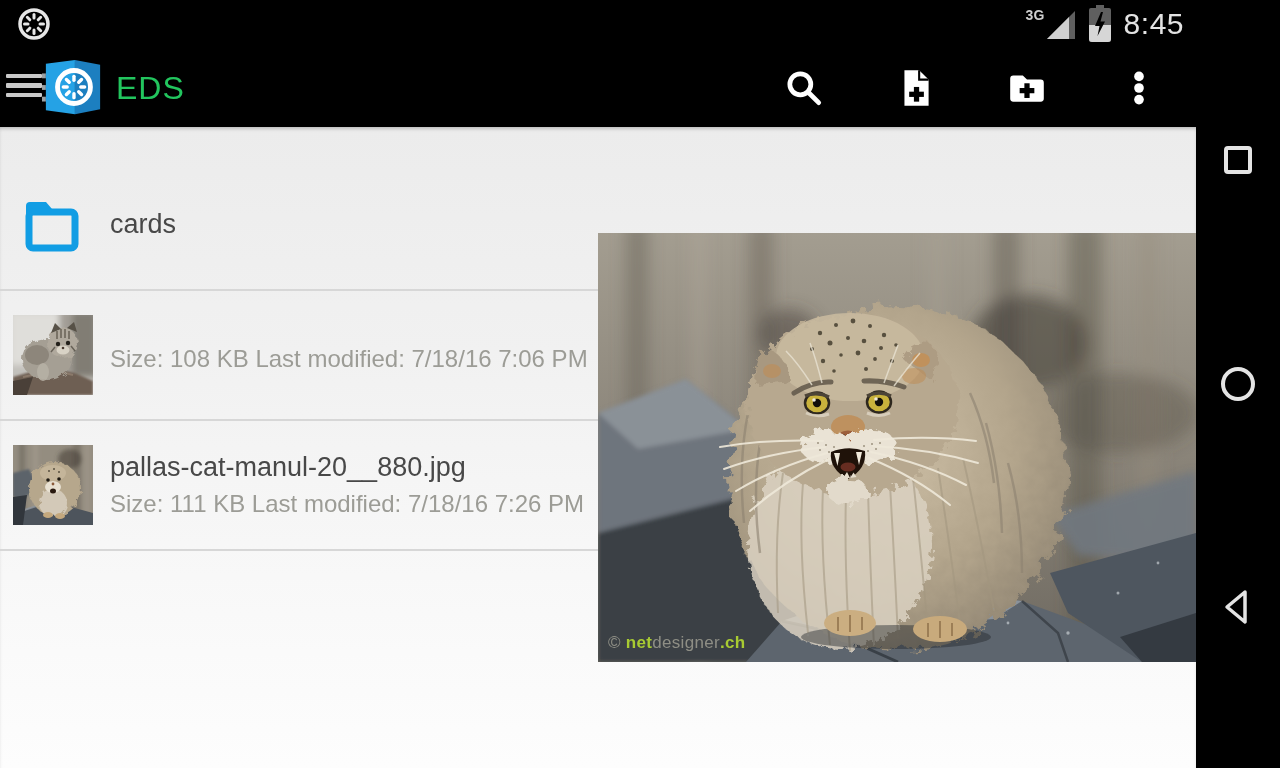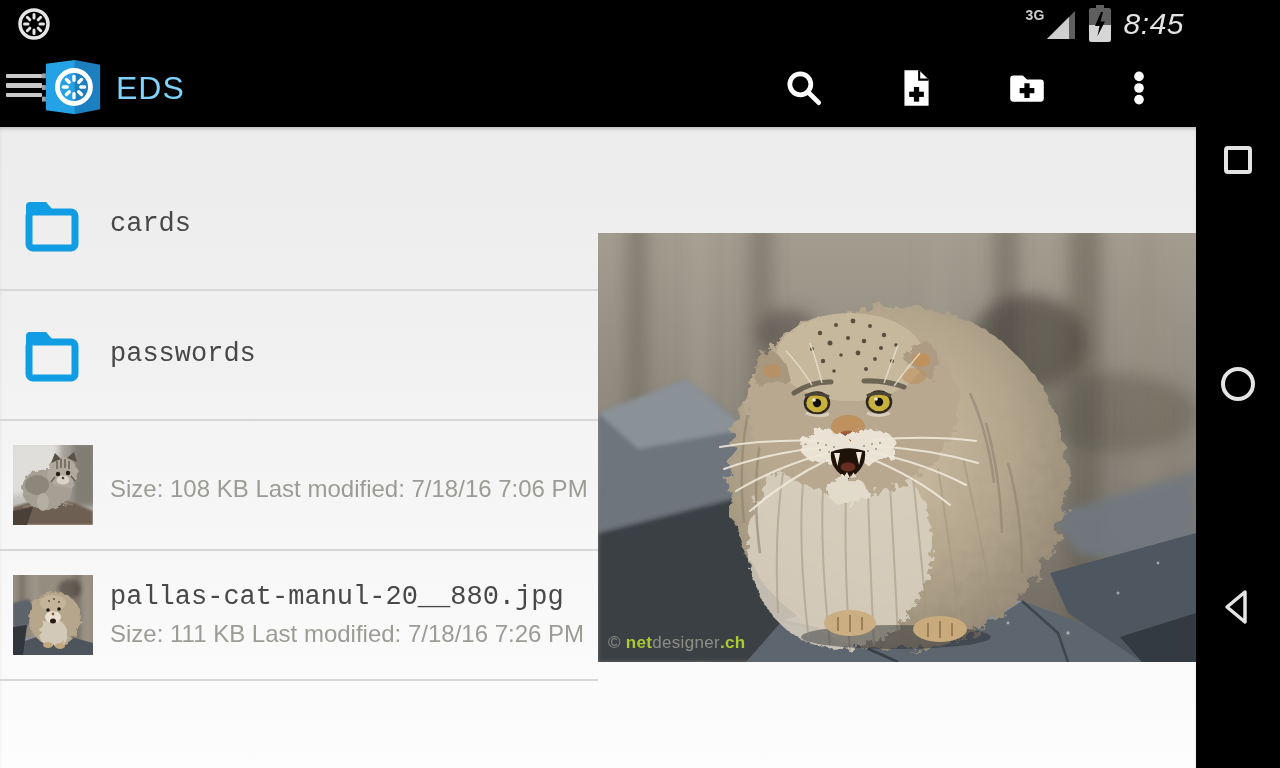--- a/index.html
+++ b/index.html
@@ -7,43 +7,43 @@
           font-family:"Liberation Sans",sans-serif;-webkit-font-smoothing:antialiased;}
 
   
   .status-bar{position:absolute;top:0;left:0;width:1196px;height:48px;background:#000;}
   .notif-icon{position:absolute;left:14px;top:4px;width:40px;height:40px;}
   .status-right{position:absolute;right:12px;top:0;height:48px;display:flex;align-items:center;gap:12px;}
   .signal-wrap{position:relative;width:50px;height:36px;}
   .network-type{position:absolute;left:0;top:1px;font-size:14px;font-weight:bold;color:#cfcfcf;}
   .signal-svg{position:absolute;right:0;bottom:2px;}
   .battery-wrap{width:24px;height:38px;}
-  .clock-time{font-size:30px;color:#e3e3e3;letter-spacing:.5px;font-style:italic;}
+  .clock-time{font-size:30px;color:#e3e3e3;letter-spacing:.5px;}
 
   
   .app-bar{position:absolute;top:48px;left:0;width:1196px;height:79px;background:#000;}
   .menu-button{position:absolute;left:4px;top:22px;width:40px;height:36px;background:none;border:none;padding:0;cursor:pointer;}
   .menu-button .bar{display:block;width:36px;height:4.5px;background:#c9c9c9;border-radius:1px;margin:0 0 5px 2px;}
   .app-logo{position:absolute;left:42px;top:8px;width:62px;height:62px;}
-  .page-title{position:absolute;left:116px;top:22px;font-size:32px;font-weight:500;color:#7dd3fc;letter-spacing:1px;}
+  .page-title{position:absolute;left:116px;top:22px;font-size:32px;font-weight:500;color:#22c55e;letter-spacing:1px;}
   .action-button{position:absolute;top:16px;width:48px;height:48px;background:none;border:none;padding:0;cursor:pointer;
                  display:flex;align-items:center;justify-content:center;}
   .act-search{left:780px;} .act-newfile{left:892px;} .act-newfolder{left:1003px;} .act-more{left:1115px;}
 
   
   .content{position:absolute;top:127px;left:0;width:1196px;height:641px;
            background:linear-gradient(180deg,#ececec 0%,#f1f1f1 35%,#f8f8f8 70%,#fdfdfd 100%);
            box-shadow:inset 0 3px 4px -2px rgba(0,0,0,.28);}
   .file-list{position:absolute;left:0;top:0;width:598px;padding-top:34px;}
   .row{display:flex;align-items:center;height:128px;border-bottom:2px solid #d7d7d7;cursor:pointer;}
   .row .icon-box{flex:0 0 90px;padding-left:20px;}
   .row .thumb-box{flex:0 0 97px;padding-left:13px;}
   .thumb{width:80px;height:80px;display:block;}
   .row .text-box{flex:1;min-width:0;}
-  .item-label{font-size:27px;color:#484848;line-height:1.15;white-space:nowrap;font-family:Liberation Mono, monospace;}
+  .item-label{font-size:27px;color:#484848;line-height:1.15;white-space:nowrap;}
   .item-details{font-size:24px;color:#9c9c96;margin-top:7px;white-space:nowrap;}
 
   
   .preview-pane{position:absolute;left:598px;top:0;width:598px;height:641px;}
   .preview-image{position:absolute;left:0;top:106px;width:598px;height:429px;cursor:pointer;}
   .preview-image svg{display:block;}
   .watermark{position:absolute;left:10px;bottom:9px;font-size:17px;color:#8e8e85;letter-spacing:.3px;}
   .wm-green{color:#a8cb32;font-weight:bold;}
   .wm-gray{color:#8e8e85;}
 
@@ -162,30 +162,20 @@
         <div class="icon-box">
           <svg width="64" height="58">
               <use href="#sym-folder"></use>
             </svg>
         </div>
         <div class="text-box">
           <div class="item-label">cards</div>
         </div>
       </div>
 
-      <div class="row">
-        <div class="icon-box">
-          <svg width="64" height="58">
-              <use href="#sym-folder"></use>
-            </svg>
-        </div>
-        <div class="text-box">
-          <div class="item-label">passwords</div>
-        </div>
-      </div>
 
       <div class="row">
         <div class="thumb-box">
           <svg class="thumb" viewBox="0 0 80 80">
             <defs>
               <filter id="k-b3">
                   <feGaussianBlur stdDeviation="3"></feGaussianBlur>
                 </filter>
               <filter id="k-b1">
                   <feGaussianBlur stdDeviation="1"></feGaussianBlur>

